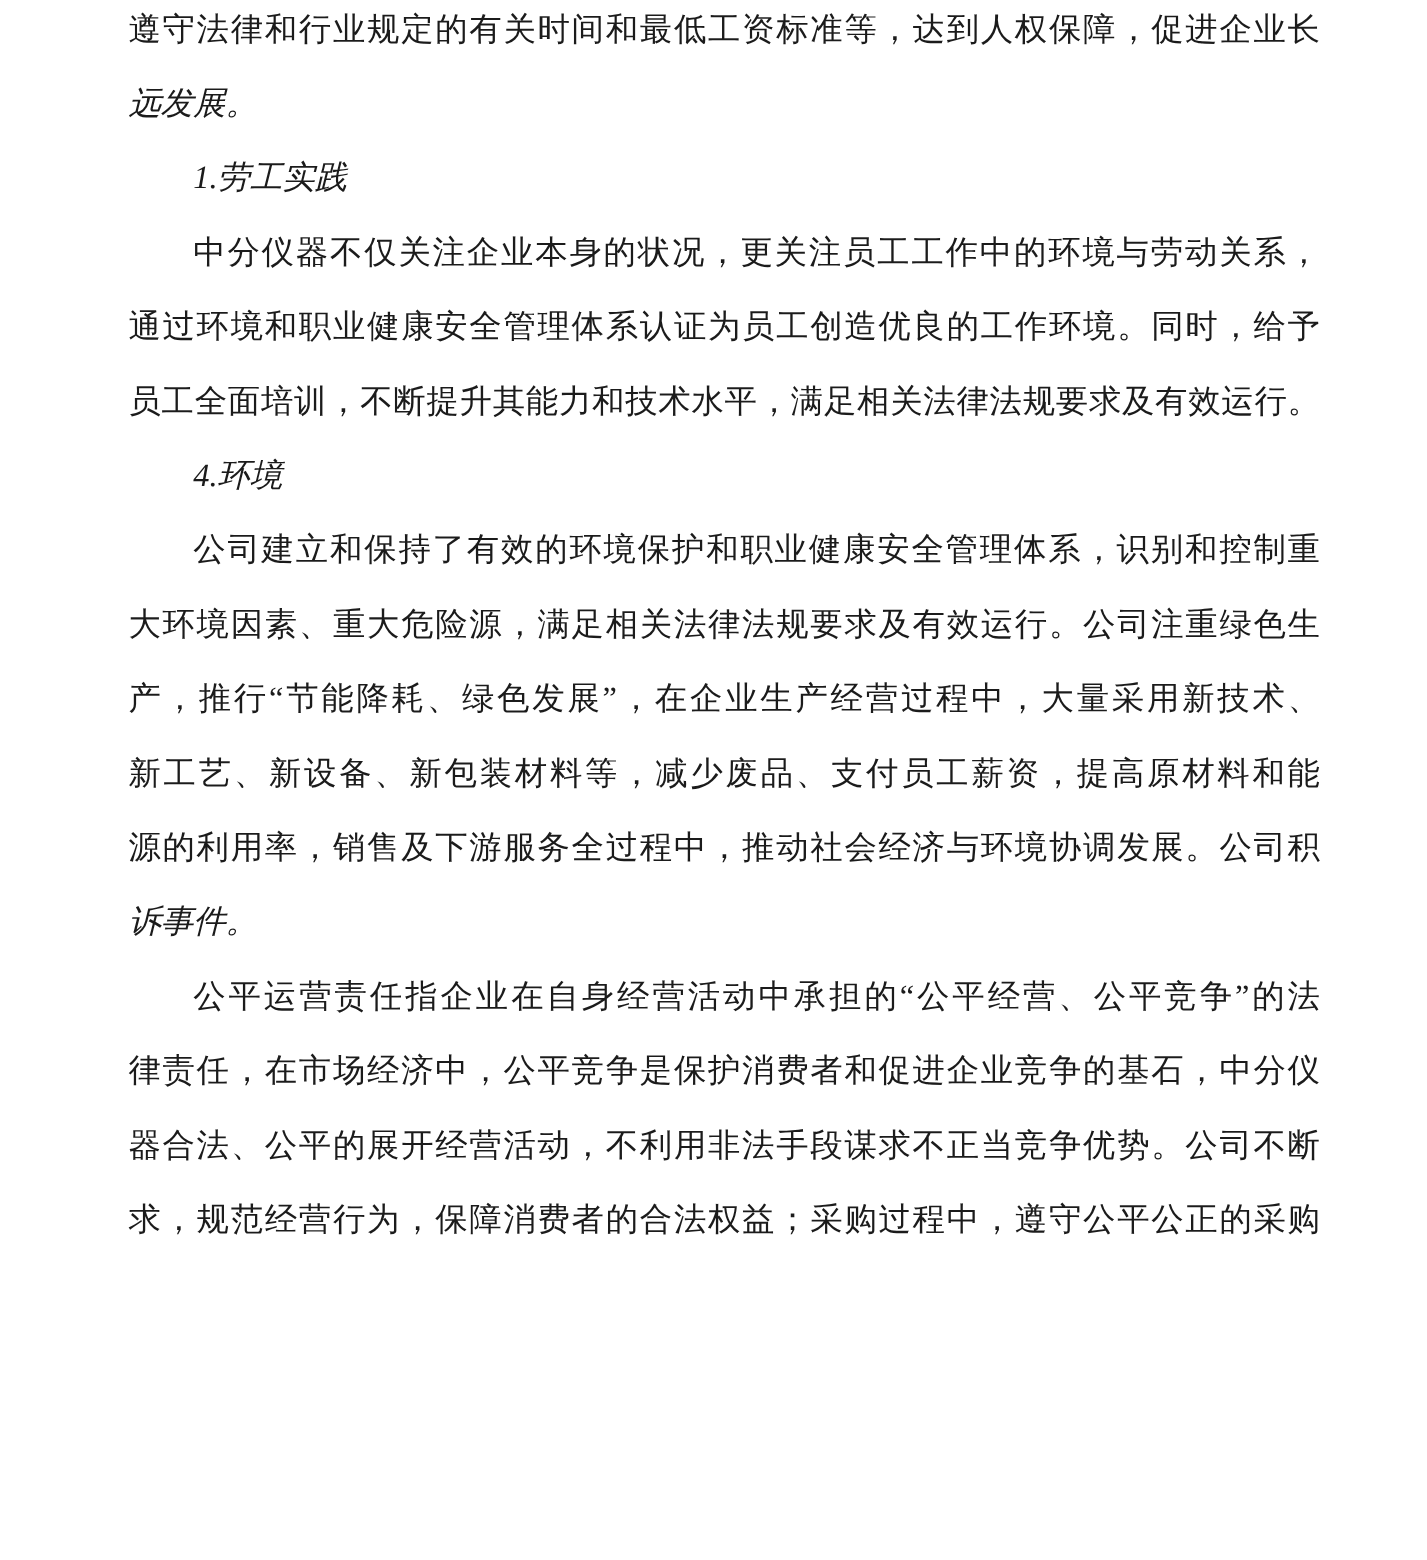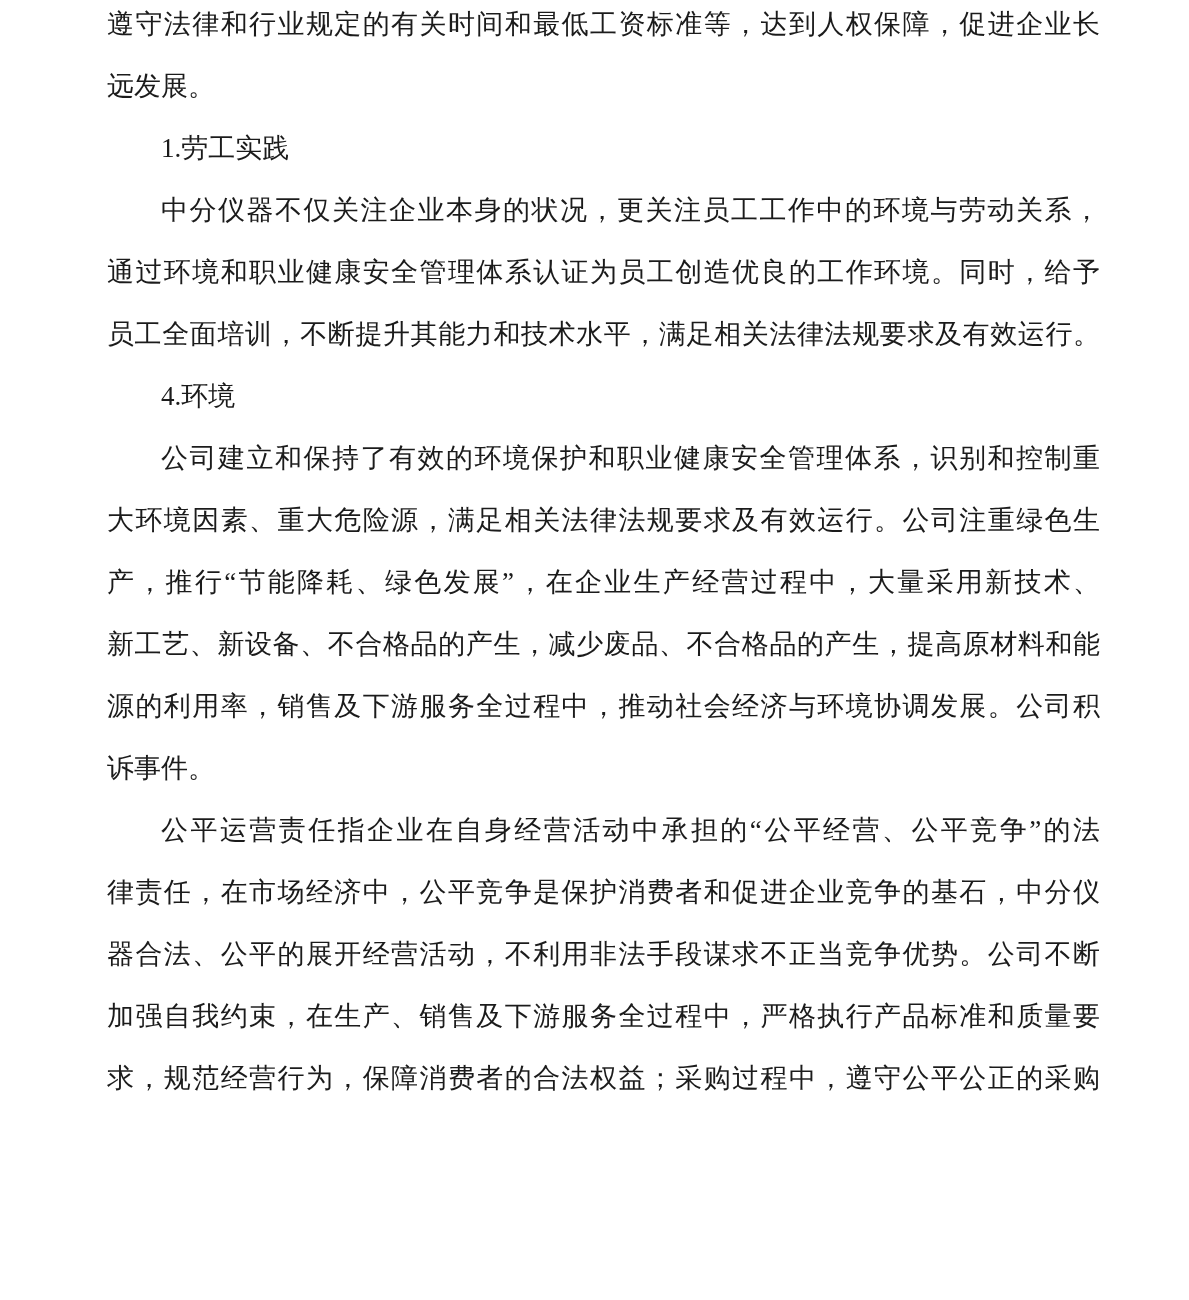--- a/index.html
+++ b/index.html
@@ -34,20 +34,21 @@
   .line {
     height: 62px;
     text-align: justify;
     text-align-last: justify;
     white-space: normal;
     overflow: hidden;
   }
   .line.left {
     text-align: center;
     text-align-last: left;
+    font-style: italic;
   }
   .line.indent {
     text-indent: 54px;
   }
 </style>
 </head>
 <body style="background: rgb(255, 255, 255);">
 
 <div class="page">
   <div class="doc-body" style="color: rgb(27, 27, 27);">
@@ -63,25 +64,24 @@
         <div class="line">通过环境和职业健康安全管理体系认证为员工创造优良的工作环境。同时，给予</div>
         <div class="line">员工全面培训，不断提升其能力和技术水平，满足相关法律法规要求及有效运行。</div>
       </div>
       <div class="block heading">
         <div class="line left indent">4.环境</div>
       </div>
       <div class="block paragraph">
         <div class="line indent">公司建立和保持了有效的环境保护和职业健康安全管理体系，识别和控制重</div>
         <div class="line">大环境因素、重大危险源，满足相关法律法规要求及有效运行。公司注重绿色生</div>
         <div class="line">产，推行“节能降耗、绿色发展”，在企业生产经营过程中，大量采用新技术、</div>
-        <div class="line">新工艺、新设备、不合格品的产生，减少废品、不合格品的产生，提高原材料和能</div>
+        <div class="line">新工艺、新设备、新包装材料等，减少废品、支付员工薪资，提高原材料和能</div>
         <div class="line">源的利用率，销售及下游服务全过程中，推动社会经济与环境协调发展。公司积</div>
         <div class="line left">诉事件。</div>
       </div>
       <div class="block paragraph">
         <div class="line indent">公平运营责任指企业在自身经营活动中承担的“公平经营、公平竞争”的法</div>
         <div class="line">律责任，在市场经济中，公平竞争是保护消费者和促进企业竞争的基石，中分仪</div>
         <div class="line">器合法、公平的展开经营活动，不利用非法手段谋求不正当竞争优势。公司不断</div>
-        <div class="line">加强自我约束，在生产、销售及下游服务全过程中，严格执行产品标准和质量要</div>
         <div class="line">求，规范经营行为，保障消费者的合法权益；采购过程中，遵守公平公正的采购</div>
       </div>
     </div>
 </div>
 
 </body></html>

